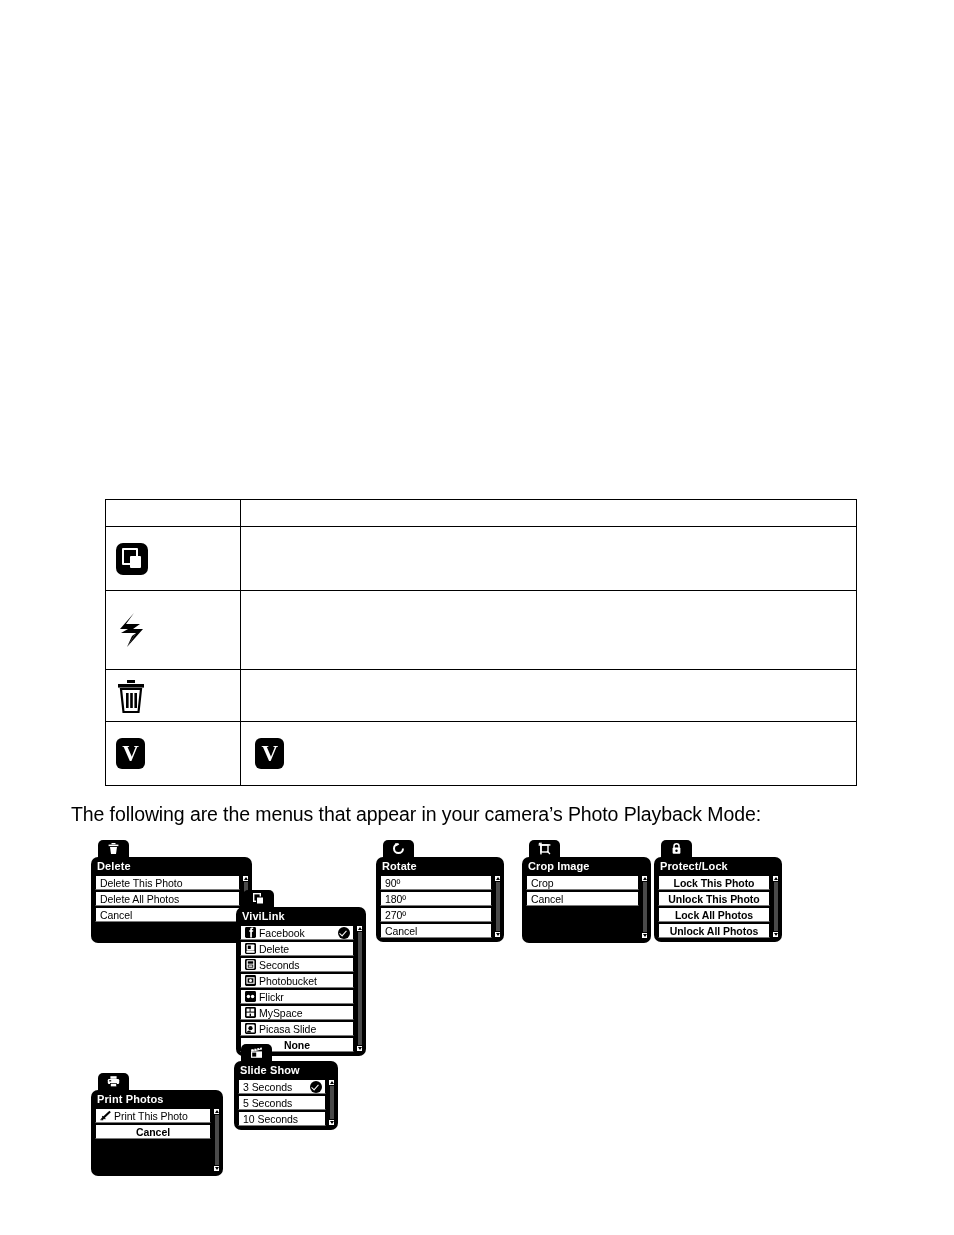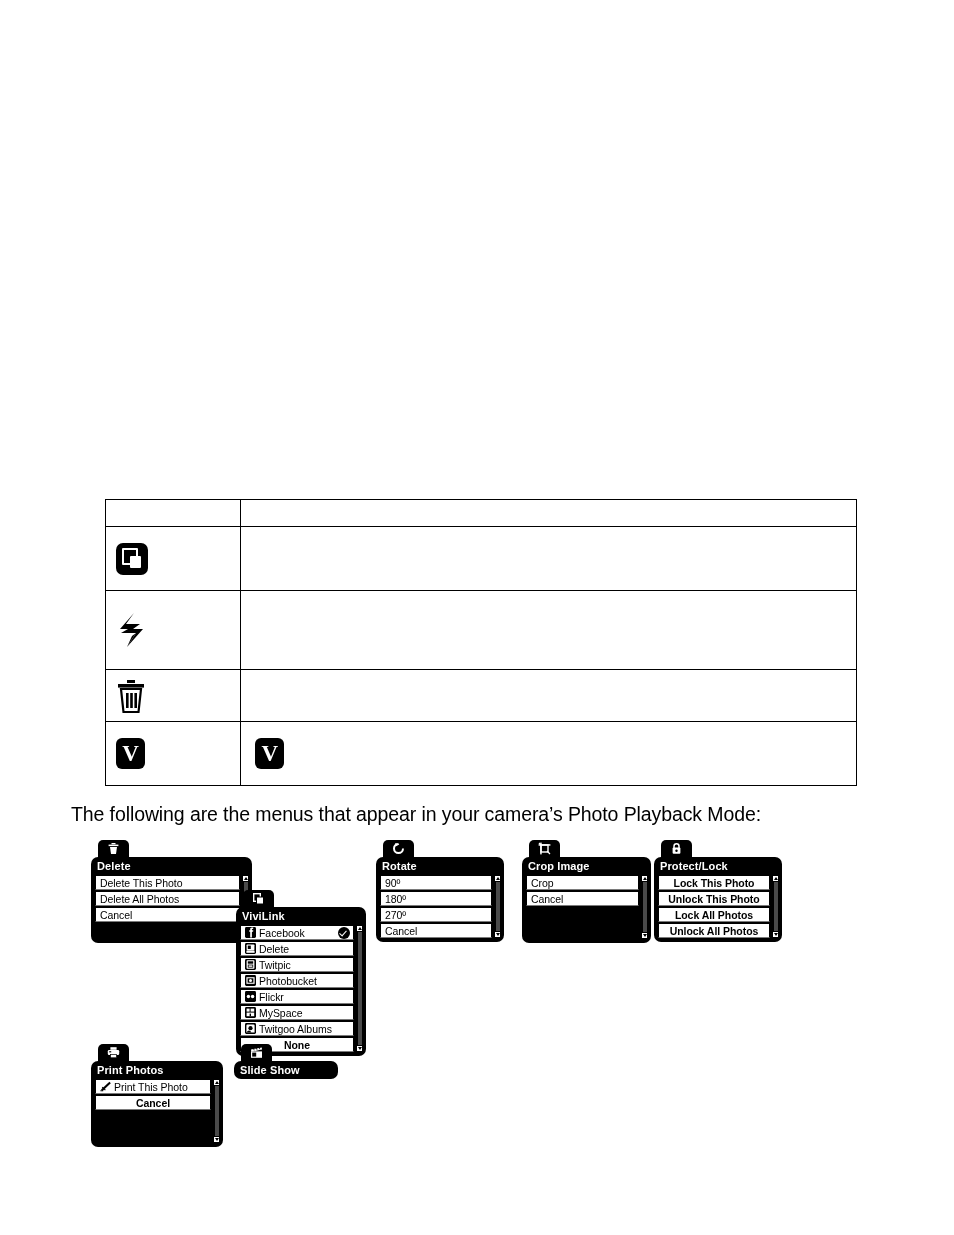--- a/index.html
+++ b/index.html
@@ -376,21 +376,21 @@
             <div class="menu-item">
               <span class="mi-icon">
                 <svg width="11" height="11" viewBox="0 0 11 11">
                   <rect x="0" y="0" width="11" height="11" rx="1.4" fill="#000"></rect>
                   <rect x="1.6" y="1.3" width="7.8" height="8.4" rx="0.8" fill="#fff"></rect>
                   <rect x="2.8" y="2.3" width="5.4" height="2.4" fill="#000"></rect>
                   <rect x="2.8" y="5.6" width="5.4" height="3" fill="#000"></rect>
                   <rect x="3.6" y="6.4" width="3.8" height="1.4" fill="#fff"></rect>
                 </svg>
               </span>
-              <span class="mi-label">Twitpic</span>
+              <span class="mi-label">Seconds</span>
             </div>
             <div class="menu-item">
               <span class="mi-icon">
                 <svg width="11" height="11" viewBox="0 0 11 11">
                   <rect x="0" y="0" width="11" height="11" rx="1.4" fill="#000"></rect>
                   <rect x="1.4" y="2.2" width="8.2" height="6.6" fill="#fff"></rect>
                   <rect x="2.6" y="3.3" width="5.8" height="4.4" fill="#000"></rect>
                   <circle cx="5.5" cy="5.5" r="1.5" fill="#fff"></circle>
                 </svg>
               </span>
@@ -420,21 +420,21 @@
             </div>
             <div class="menu-item">
               <span class="mi-icon">
                 <svg width="11" height="11" viewBox="0 0 11 11">
                   <rect x="0" y="0" width="11" height="11" rx="1.4" fill="#000"></rect>
                   <path d="M1.4,9.6 L1.4,2.6 A1.2,1.2 0 0 1 2.6,1.4 L8.4,1.4 A1.2,1.2 0 0 1 9.6,2.6 L9.6,9.6 Z" fill="#fff"></path>
                   <circle cx="5.5" cy="5.2" r="2.1" fill="#000"></circle>
                   <path d="M1.4,9.6 C3,7 5,6.6 6.4,9.6 Z" fill="#000"></path>
                 </svg>
               </span>
-              <span class="mi-label">Twitgoo Albums</span>
+              <span class="mi-label">Picasa Slide</span>
             </div>
             <div class="menu-item center">
               <span class="mi-label">None</span>
             </div>
           </div>
           <div class="menu-scroll">
             <span class="sb-arrow up"></span>
             <span class="sb-thumb"></span>
             <span class="sb-arrow down"></span>
           </div>
@@ -536,21 +536,21 @@
             </div>
           </div>
           <div class="menu-scroll">
             <span class="sb-arrow up"></span>
             <span class="sb-thumb"></span>
             <span class="sb-arrow down"></span>
           </div>
         </div>
       </div>
     </div>
-    <div class="menu w-print" style="left: 91px; top: 1044px;">
+    <div class="menu w-print" style="left: 91px; top: 1073px;">
       <div class="menu-tab">
         <span>
           <svg width="13" height="13" viewBox="0 0 13 13">
             <rect x="3.4" y="1.2" width="6.2" height="2.6" fill="#fff"></rect>
             <rect x="0.8" y="4" width="11.4" height="5" rx="1.2" fill="#fff"></rect>
             <rect x="2.2" y="5.2" width="2" height="1.2" fill="#000"></rect>
             <rect x="3.4" y="8.4" width="6.2" height="3.4" fill="#fff" stroke="#000" stroke-width="0.7"></rect>
           </svg>
         </span>
       </div>
@@ -588,15 +588,35 @@
           <svg width="13" height="13" viewBox="0 0 13 13">
             <path d="M1,3.6 L11.8,1.4 L12,3.6 L1.2,5.8 Z" fill="#fff"></path>
             <path d="M3.4,2 L4.2,4.4 M6.2,1.4 L7,3.8 M9,0.9 L9.8,3.3" stroke="#000" stroke-width="0.8"></path>
             <rect x="1" y="5.4" width="11" height="6.4" fill="#fff"></rect>
             <rect x="2.2" y="6.6" width="4" height="4" fill="#000"></rect>
           </svg>
         </span>
       </div>
       <div class="menu-body">
         <div class="menu-title">Slide Show</div>
+        <div class="menu-items-wrap">
+          <div class="menu-items">
+            <div class="menu-item">
+              <span class="mi-label">3 Seconds</span>
+              <span class="mi-spacer"></span>
+              <span class="check-badge"></span>
+            </div>
+            <div class="menu-item">
+              <span class="mi-label">5 Seconds</span>
+            </div>
+            <div class="menu-item">
+              <span class="mi-label">10 Seconds</span>
+            </div>
+          </div>
+          <div class="menu-scroll">
+            <span class="sb-arrow up"></span>
+            <span class="sb-thumb"></span>
+            <span class="sb-arrow down"></span>
+          </div>
+        </div>
       </div>
     </div>
   </div>
 
 </body></html>

